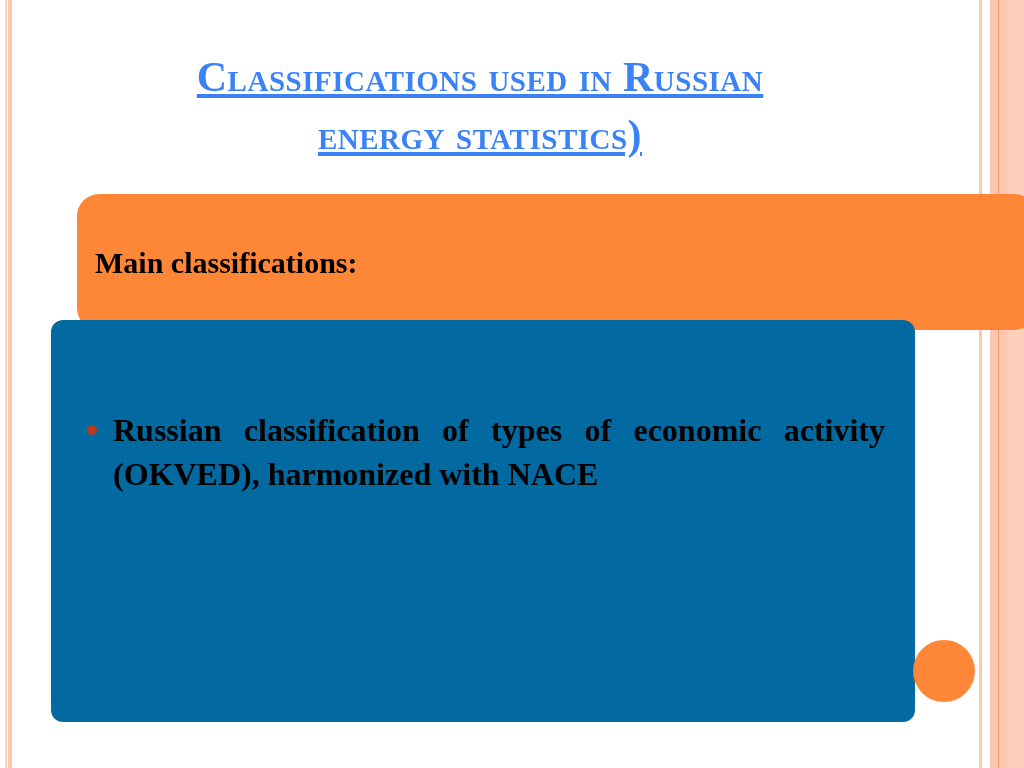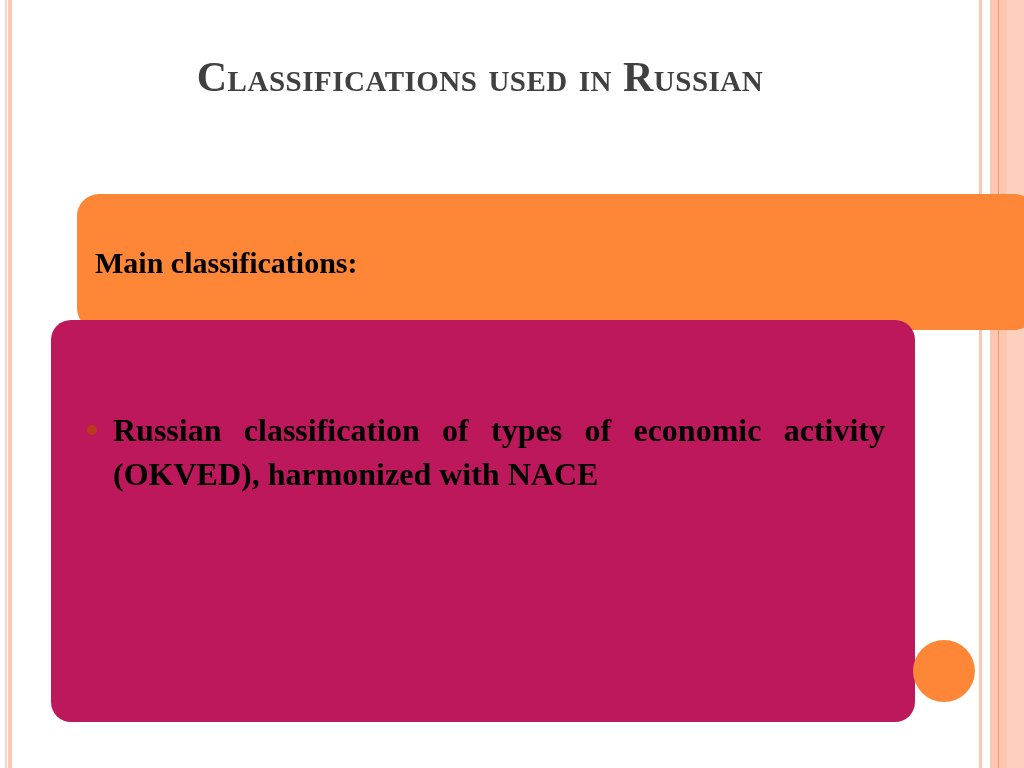--- a/index.html
+++ b/index.html
@@ -12,37 +12,38 @@
     .stripe { position: absolute; top: 0; height: 768px; }
     .l1 { left: 5px; width: 2px; background: #f9d6c6; }
     .l2 { left: 8px; width: 4px; background: #fcc8b4; }
     .r1 { left: 979px; width: 3px; background: #fcc8b4; }
     .r2 { left: 990px; width: 34px; background: #fcc6b0; }
     .r3 { left: 998px; width: 1px; background: #f29a6c; }
     .r4 { left: 1007px; width: 17px; background: #fdd0bd; }
 
     .title {
       position: absolute; left: 110px; top: 48px; width: 740px;
-      text-align: center; color: #404040; font-weight: bold;
+      text-align: center; color: #3b82f6; font-weight: bold;
       font-variant: small-caps; font-size: 42px; line-height: 58px;
       letter-spacing: 0.5px;
+      text-decoration: underline;
     }
 
     .header-box {
       position: absolute; left: 77px; top: 182px; width: 959px; height: 136px;
       background: #fd8637; border-radius: 22px; margin-top: 12px;
     }
     .header-box .label {
       position: absolute; left: 18px; top: 52px;
       font-weight: bold; font-size: 30px; color: #000;
     }
 
     .content-box {
       position: absolute; left: 51px; top: 320px; width: 864px; height: 402px;
-      background: #be185d; border-radius: 20px;
+      background: #0369a1; border-radius: 12px;
     }
     .bullets {
       position: absolute; left: 62px; top: 88px; width: 772px;
       margin: 0; padding: 0; list-style: none;
     }
     .bullets li {
       position: relative; font-weight: bold; font-size: 32px; line-height: 44px;
       color: #000; text-align: justify; margin-bottom: 8px;
     }
     .bullets .dot {
@@ -60,20 +61,21 @@
 
 <div class="stripe l1"></div>
 <div class="stripe l2"></div>
 <div class="stripe r1"></div>
 <div class="stripe r2"></div>
 <div class="stripe r3"></div>
 <div class="stripe r4"></div>
 
 <div class="title">
   <div>Classifications  used in Russian</div>
+  <div>energy statistics)</div>
 </div>
 
 <div class="header-box">
   <div class="label">Main classifications:</div>
 </div>
 
 <div class="content-box">
   <ul class="bullets">
     <li>
       <span class="dot"></span>

